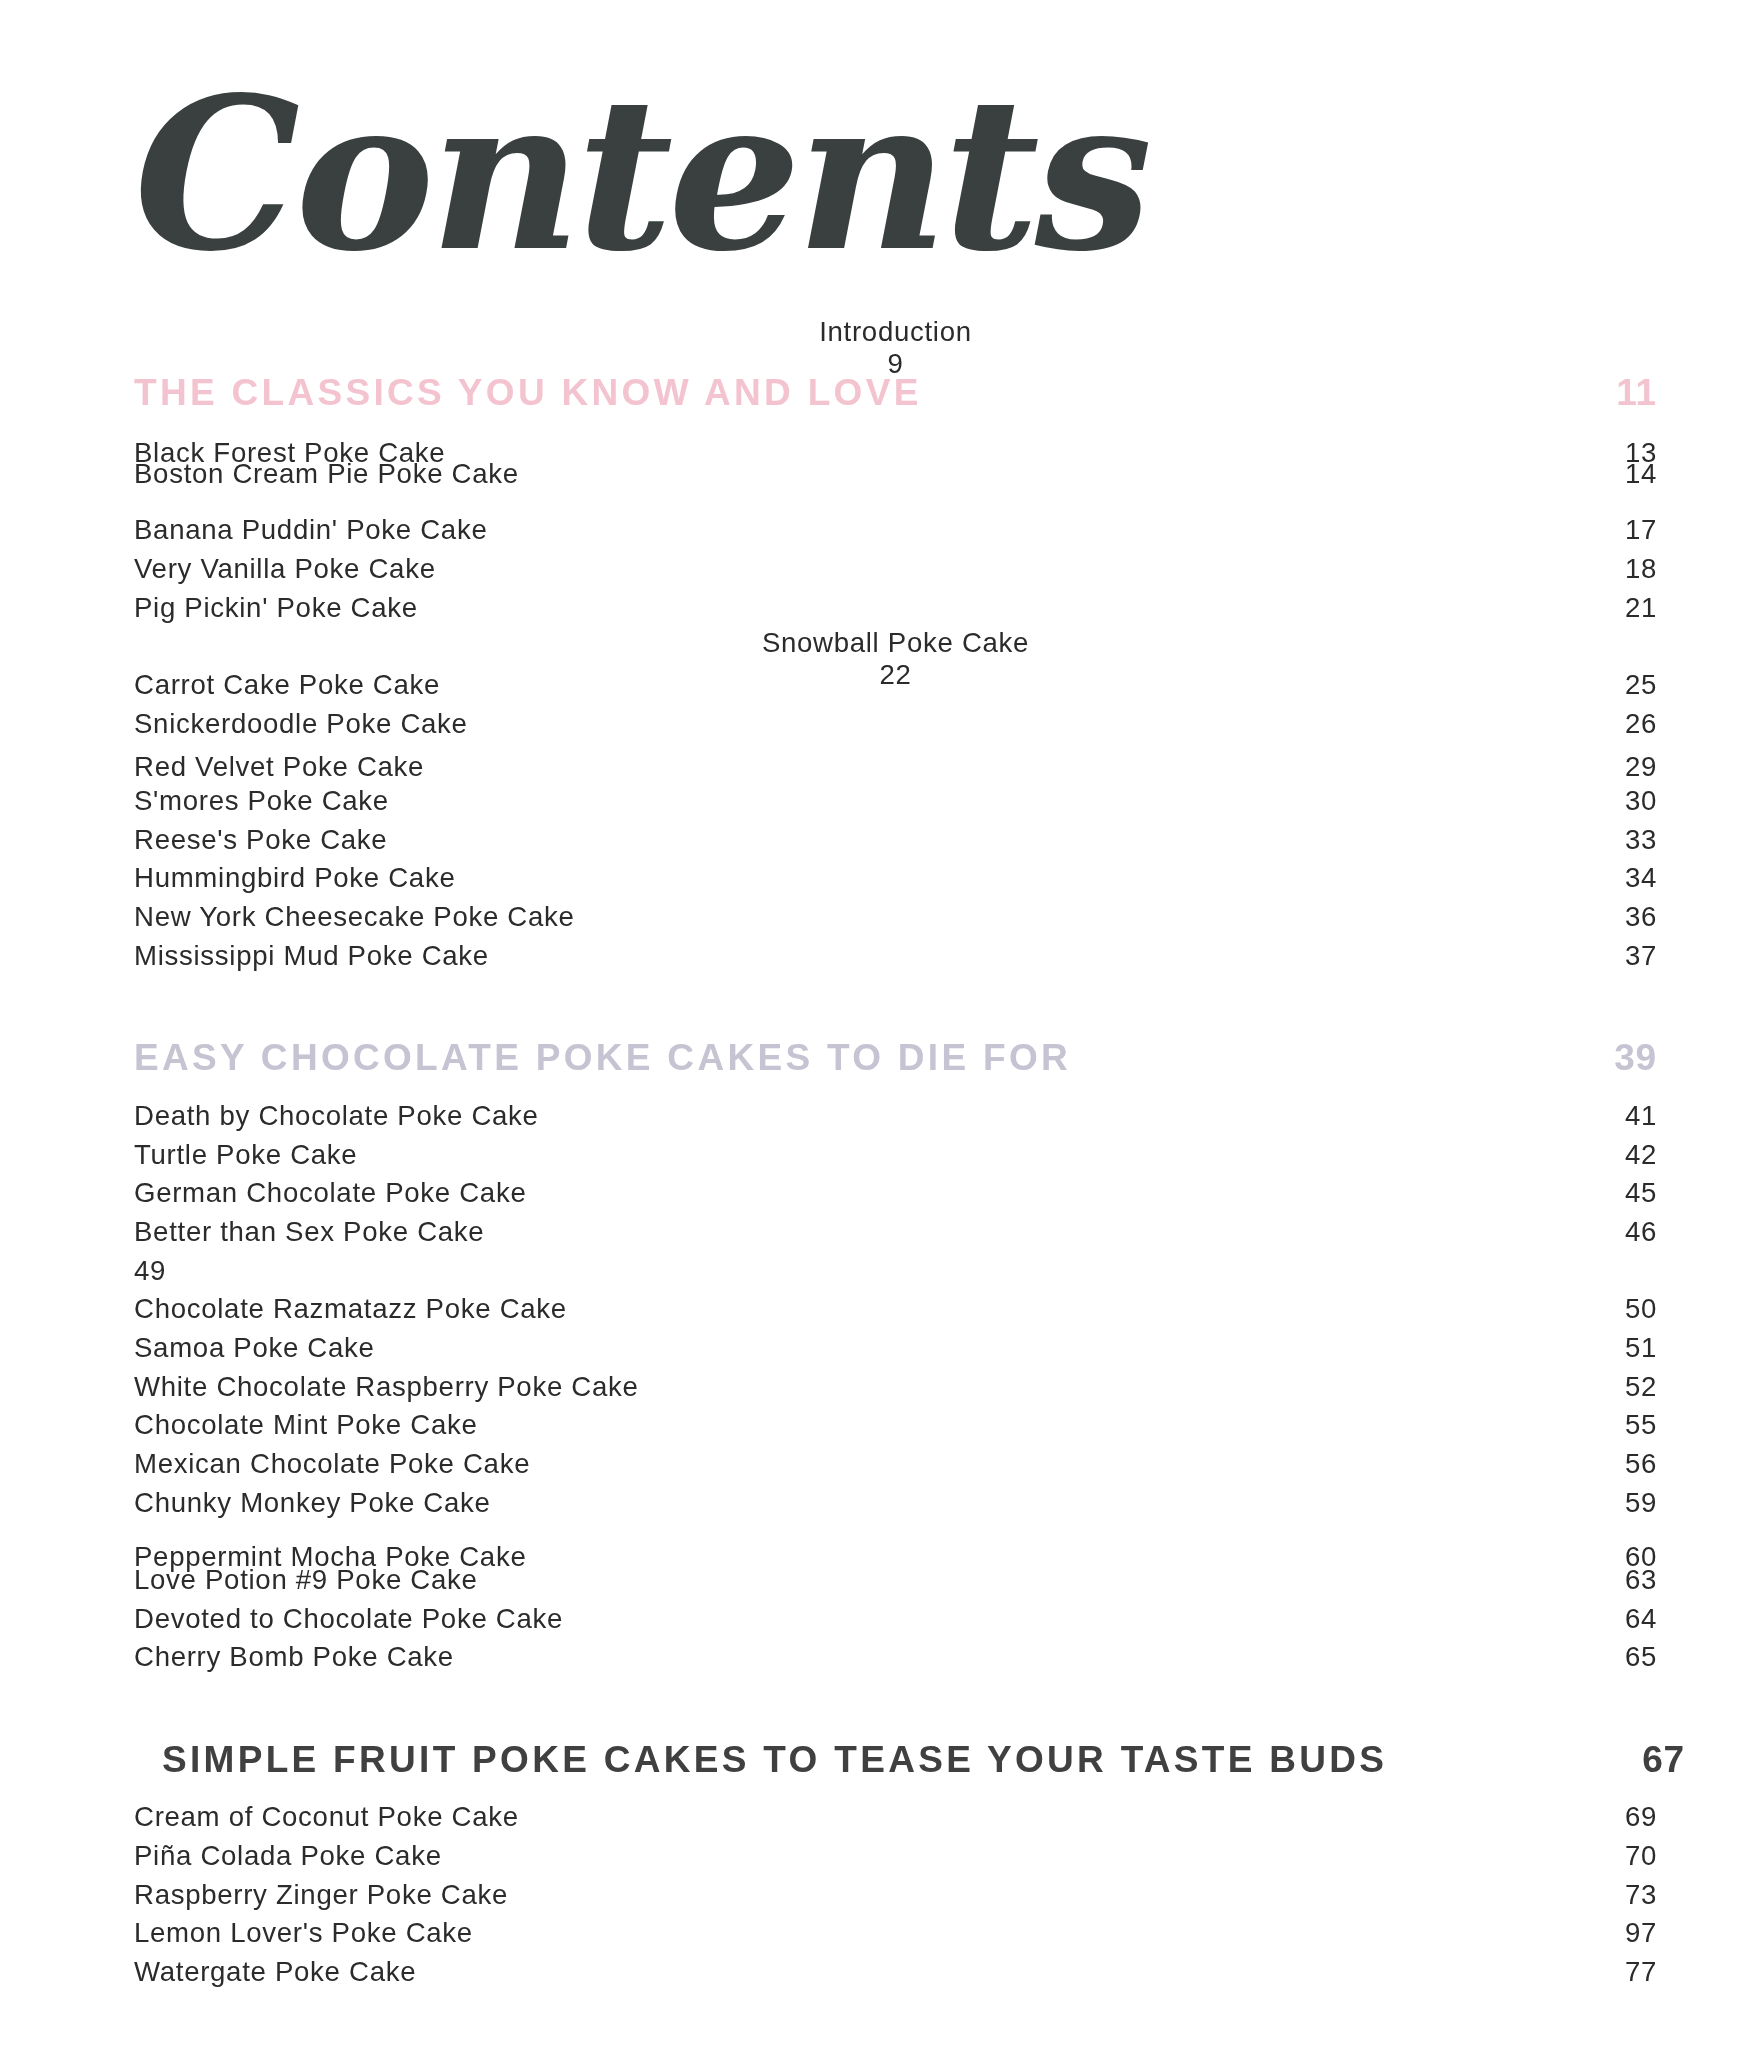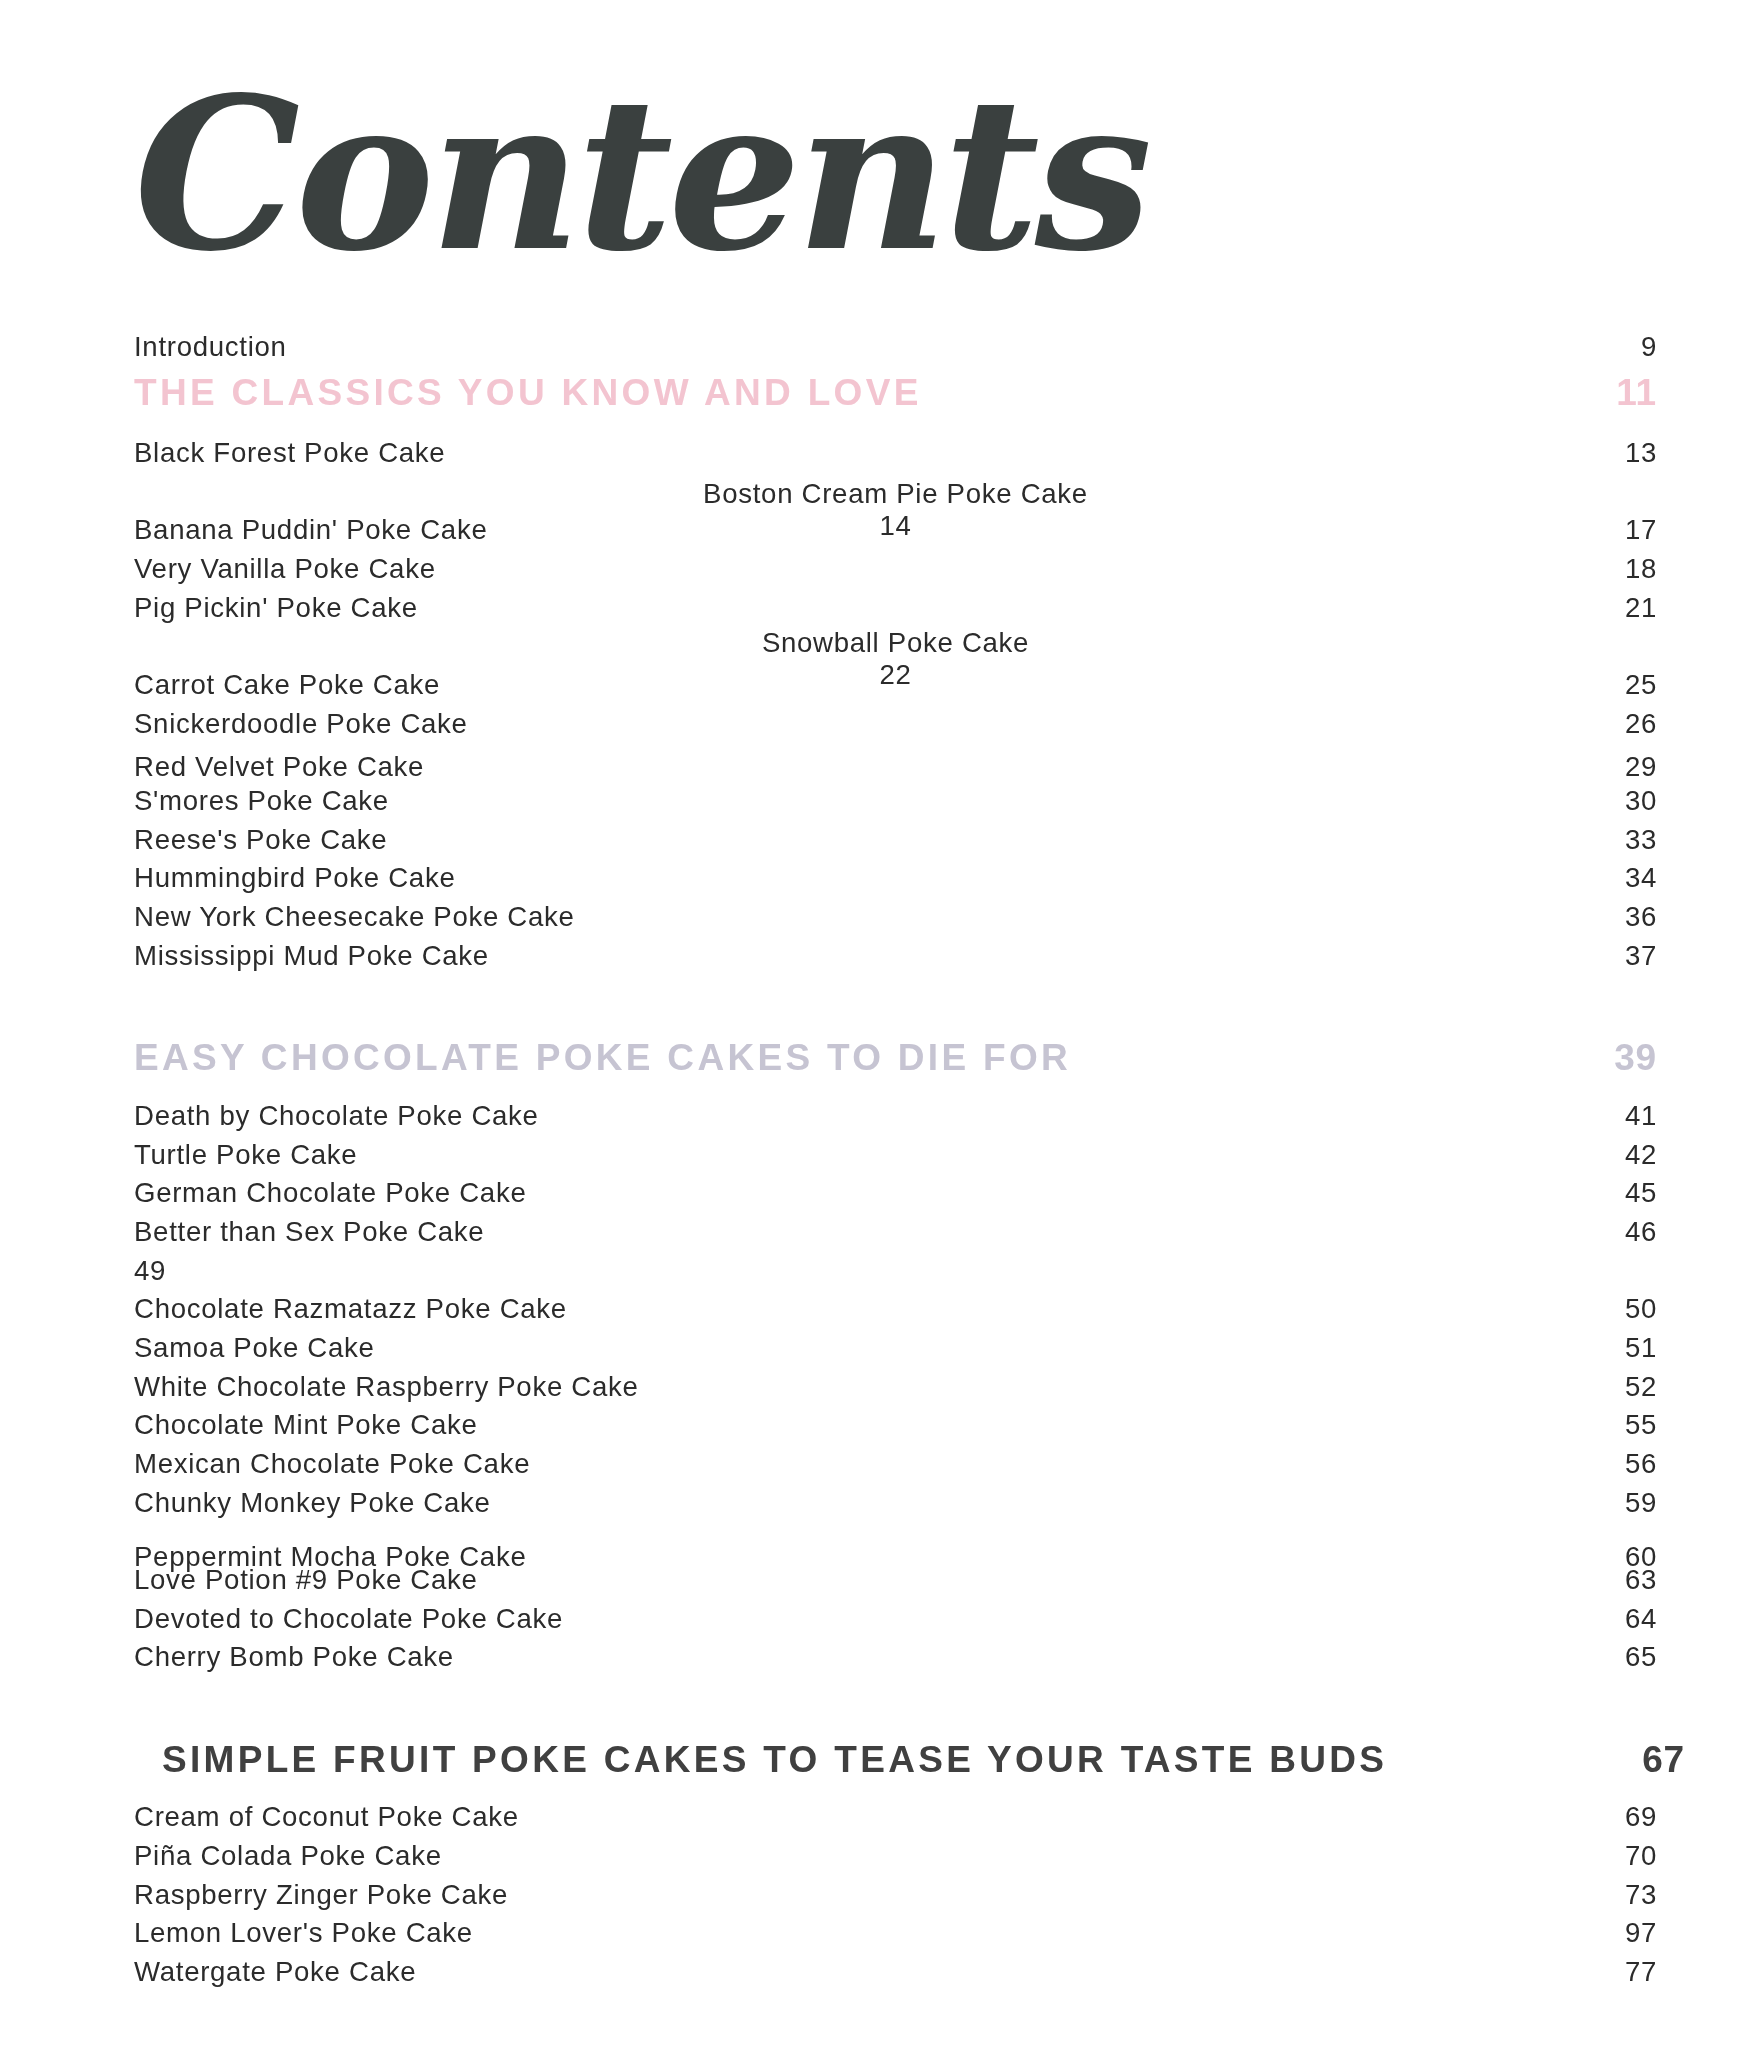--- a/index.html
+++ b/index.html
@@ -9,35 +9,35 @@
   .row .num { text-align:right; }
   .intro { font-size:27.6px; }
   .sec { position:absolute; left:134px; width:1523px; height:47px; display:flex; justify-content:space-between; align-items:center; font-size:37px; font-weight:bold; letter-spacing:3.3px; }
   .sec .num { letter-spacing:0.8px; }
 </style>
 </head>
 <body>
 
 <div class="title">Contents</div>
 
-<div class="row intro" style="top:328px;">
+<div class="row intro" style="top:316px;flex-direction:column;">
   <span>Introduction</span>
   <span class="num">9</span>
 </div>
 
 <div class="sec" style="top: 369px; color: rgb(243, 196, 208);">
   <span>THE CLASSICS YOU KNOW AND LOVE</span>
   <span class="num">11</span>
 </div>
 <div id="list0">
     <div class="row" style="top: 434px;">
       <span>Black Forest Poke Cake</span>
       <span class="num">13</span>
     </div>
-    <div class="row" style="top: 478px; flex-direction: column;">
+    <div class="row" style="top: 455px;">
       <span>Boston Cream Pie Poke Cake</span>
       <span class="num">14</span>
     </div>
     <div class="row" style="top: 511px;">
       <span>Banana Puddin' Poke Cake</span>
       <span class="num">17</span>
     </div>
     <div class="row" style="top: 550px;">
       <span>Very Vanilla Poke Cake</span>
       <span class="num">18</span>

